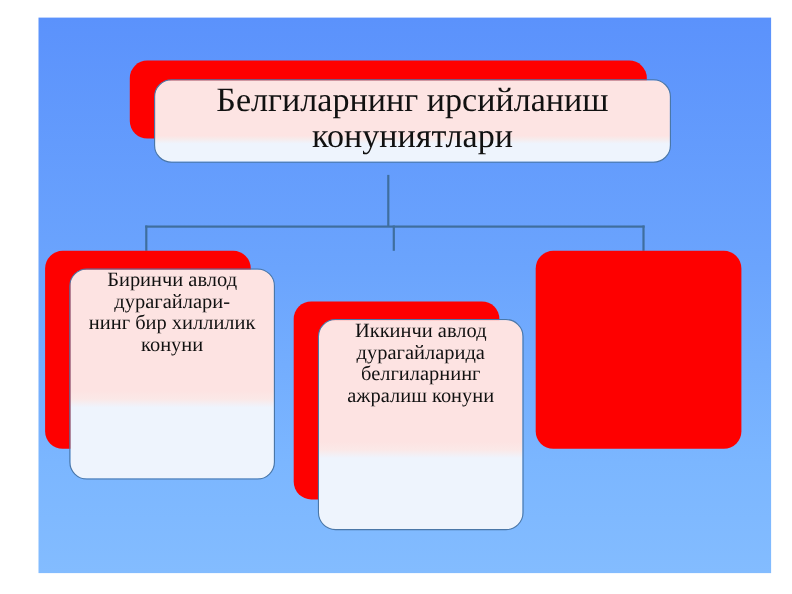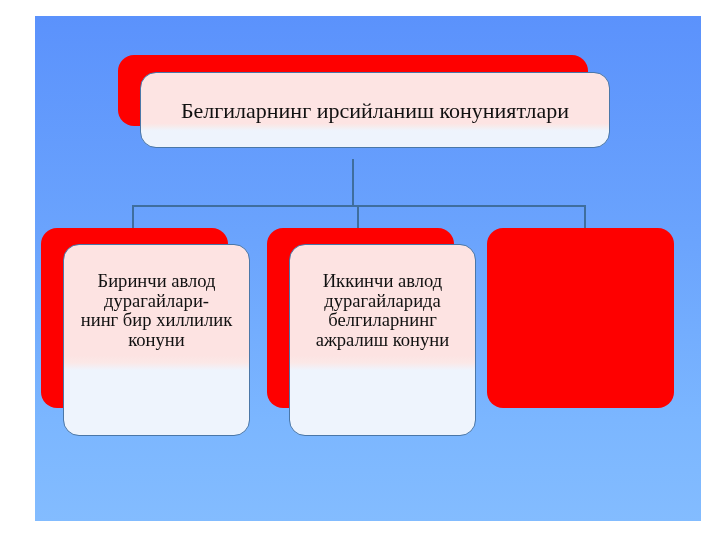--- a/index.html
+++ b/index.html
@@ -71,30 +71,30 @@
   
   #node-root { left: 83px; top: 39px; width: 500px; height: 120px; }
   #node-root .shadow-box { width: 470px; height: 71px; left: 0; top: 0; }
   #node-root .front-box  { left: 22px; top: 17px; width: 470px; height: 76px;
       background: linear-gradient(to bottom,
                 #fde4e3 0%,
                 #fde4e3 68%,
                 #f7ebeb 72%,
                 #eef4fd 78%,
                 #eef4fd 100%); }
-  #node-root .txt { font-size: 22px; padding-top: 26px; }
+  #node-root .txt { font-size: 31px; padding-top: 2px; }
 
   
   .leaf { top: 212px; width: 215px; height: 228px; }
   .leaf .shadow-box { width: 187px; height: 180px; left: 0; top: 0; }
   .leaf .front-box  { left: 22px; top: 16px; width: 187px; height: 192px; }
-  .leaf .txt { font-size: 18.6px; padding-top: 26px; }
+  .leaf .txt { font-size: 18.6px; }
 
   #node-a { left: 6px; }
-  #node-b { left: 232px; }
+  #node-b { left: 232px; margin-top: 46px; }
   #node-c { left: 452px; }
   #node-c .txt { padding-top: 14px; }
 </style>
 </head>
 <body>
 
 <div id="slide">
 
   <div class="conn conn-v" style="left:317px; top:143px; width:2px; height:47px;"></div>
   <div class="conn conn-h" style="left:97px; top:189px; width:454px; height:2px;"></div>

